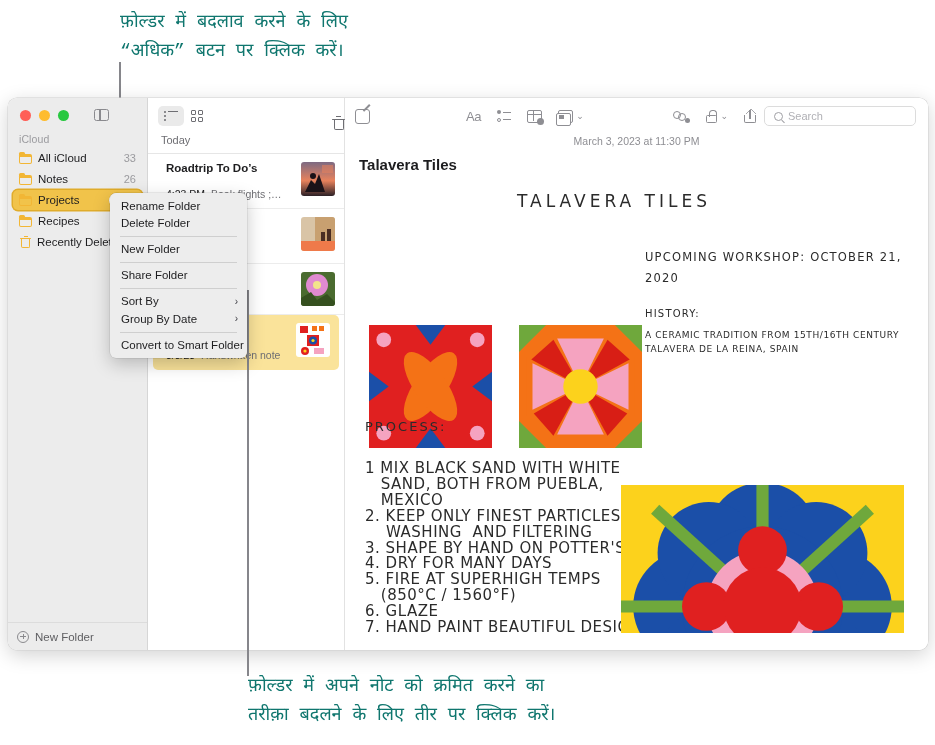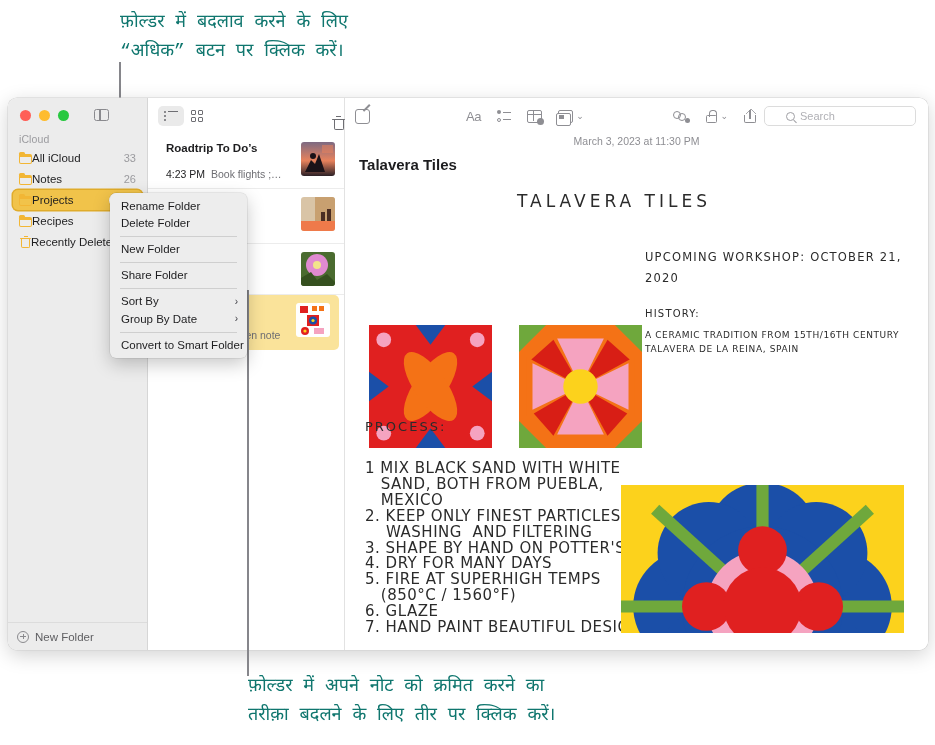--- a/index.html
+++ b/index.html
@@ -77,21 +77,21 @@
     padding: 12px 0 3px 11px; letter-spacing: 0.1px;
   }
   .side-row {
     display: flex; align-items: center;
     height: 20px; margin: 0 5px 1px 5px;
     padding: 0 6px 0 6px;
     border-radius: 5px;
     font-size: 11.5px; color: #1d1d1f;
     position: relative;
   }
-  .side-row .s-label { flex: 1; margin-left: 0; white-space: nowrap; }
+  .side-row .s-label { flex: 1; margin-left: 6px; white-space: nowrap; }
   .side-row .s-count { font-size: 11px; color: #9b9b9f; }
   .side-row.selected {
     background: #f1c34a;
     box-shadow: 0 0 0 1.5px #e0ac2b;
   }
   .side-row.selected .s-count { color: #6b5210; font-weight: 600; }
   .more-btn {
     width: 15px; height: 15px; border-radius: 50%;
     background: #fff; color: #7a6320;
     font-size: 10px; line-height: 13px; text-align: center;
@@ -257,21 +257,21 @@
   .lock:before { content:""; position:absolute; left:2.4px; top:0; width:6.2px; height:6.5px; border:1.3px solid #8e8e93; border-bottom:none; border-radius:3.5px 3.5px 0 0;}
   .share { width: 12px; height: 14px; position: relative; }
   .share i { position:absolute; left:0; bottom:0; width:12px; height:8.5px; border:1.3px solid #8e8e93; border-top:none; border-radius:0 0 2px 2px;}
   .share:before { content:""; position:absolute; left:5.3px; top:0.5px; width:1.4px; height:9px; background:#8e8e93;}
   .share:after { content:""; position:absolute; left:2.6px; top:1.2px; width:7px; height:7px;
      border-left:1.3px solid #8e8e93; border-top:1.3px solid #8e8e93; transform: rotate(45deg); border-radius:1px;
      clip-path: polygon(0 0, 100% 0, 0 100%); }
   #search-box {
     margin-left: 8px; width: 152px; height: 20px;
     border: 0.8px solid #dcdcdc; border-radius: 5px;
-    display: flex; align-items: center; padding: 0 21px;
+    display: flex; align-items: center; padding: 0 9px;
     font-size: 11px; color: #b0b0b5;
   }
   .mag { width: 9px; height: 9px; border: 1.2px solid #a0a0a5; border-radius:50%; position:relative; margin-right:5px; flex:none;}
   .mag:after { content:""; position:absolute; right:-3.2px; bottom:-2.2px; width:4.2px; height:1.2px; background:#a0a0a5; transform:rotate(45deg);}
   .tbgap { width: 16px; } .tbgap-lg { flex: 1; }
 
   #note-date { text-align: center; font-size: 10.5px; color: #8e8e93; margin-top: 1px; }
   #note-heading { font-size: 15px; font-weight: 700; color: #1d1d1f; padding: 9px 0 0 14px; }
 
   #note-body { position: relative; padding: 12px 0 0 0; height: 460px; }
@@ -376,20 +376,21 @@
               <b></b>
               <b></b>
               <b></b>
             </span>
         </div>
         <div id="trash-toolbtn">
           <span class="trash2"><i></i></span>
         </div>
       </div>
 
+      <div id="today-label">Today</div>
 
       <div class="note-item">
         <div class="note-text">
           <div class="note-title">Roadtrip To Do’s</div>
           <div class="note-sub">
             <span class="t">4:23 PM</span>
             &nbsp;<span>Book flights    ;…</span>
           </div>
         </div>
         <div class="thumb">

